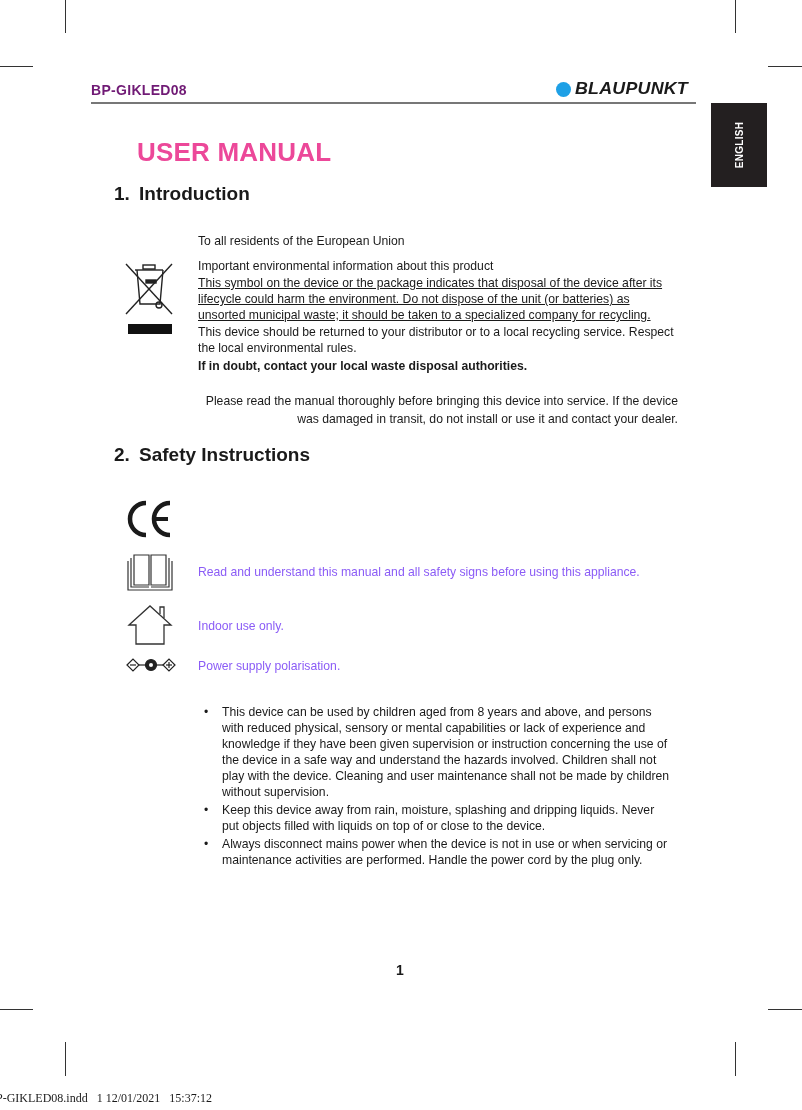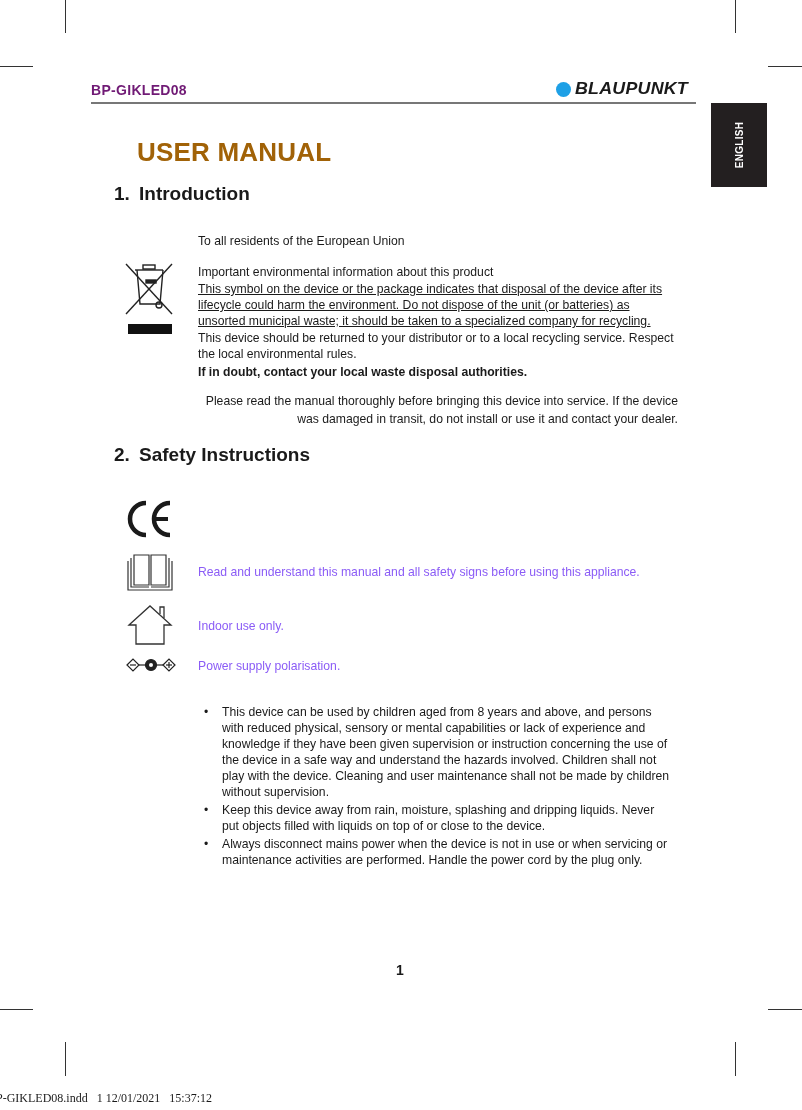--- a/index.html
+++ b/index.html
@@ -37,21 +37,21 @@
     background: #231f20;
   }
   .lang-tab span {
     position: absolute; left: 50%; top: 50%;
     transform: translate(-50%, -50%) rotate(-90deg);
     color: #fff; font-size: 10px; font-weight: bold; letter-spacing: 0.3px;
   }
 
   .doc-title {
     position: absolute; left: 137px; top: 137px;
-    font-size: 26px; font-weight: bold; color: #a16207; letter-spacing: 0.2px;
+    font-size: 26px; font-weight: bold; color: #ec4899; letter-spacing: 0.2px;
   }
   .section-heading {
     position: absolute; left: 114px;
     font-size: 19px; font-weight: bold; color: #1a1a1a;
   }
   .section-heading .num { display: inline-block; width: 25px; }
 
   .para {
     position: absolute; left: 198px; width: 480px;
     font-size: 12.2px; line-height: 16px; color: #1a1a1a;
@@ -119,21 +119,21 @@
       <rect x="22" y="18" width="10" height="3" fill="#222"></rect>
       <circle cx="35" cy="43" r="3"></circle>
       <line x1="2" y1="2" x2="48" y2="52"></line>
       <line x1="48" y1="2" x2="2" y2="52"></line>
     </g>
     <rect x="4" y="62" width="44" height="10" fill="#111"></rect>
   </svg>
 </div>
 
 <div class="para" style="top:233px;">
-  <p style="margin-bottom:15px;">To all residents of the European Union</p>
+  <p style="margin-bottom:9px;">To all residents of the European Union</p>
   <p style="margin-bottom:1px;">Important environmental information about this product</p>
   <p style="margin-bottom:1px;text-decoration:underline;">This symbol on the device or the package indicates that disposal of the device after its lifecycle could harm the environment. Do not dispose of the unit (or batteries) as unsorted municipal waste; it should be taken to a specialized company for recycling.</p>
   <p style="margin-bottom:1px;">This device should be returned to your distributor or to a local recycling service. Respect the local environmental rules.</p>
   <p class="bold" style="margin-top:2px;">If in doubt, contact your local waste disposal authorities.</p>
 </div>
 
 <div class="para" style="top:392px; line-height:18px;text-align:right;">
   <p>Please read the manual thoroughly before bringing this device into service. If the device was damaged in transit, do not install or use it and contact your dealer.</p>
 </div>
 

